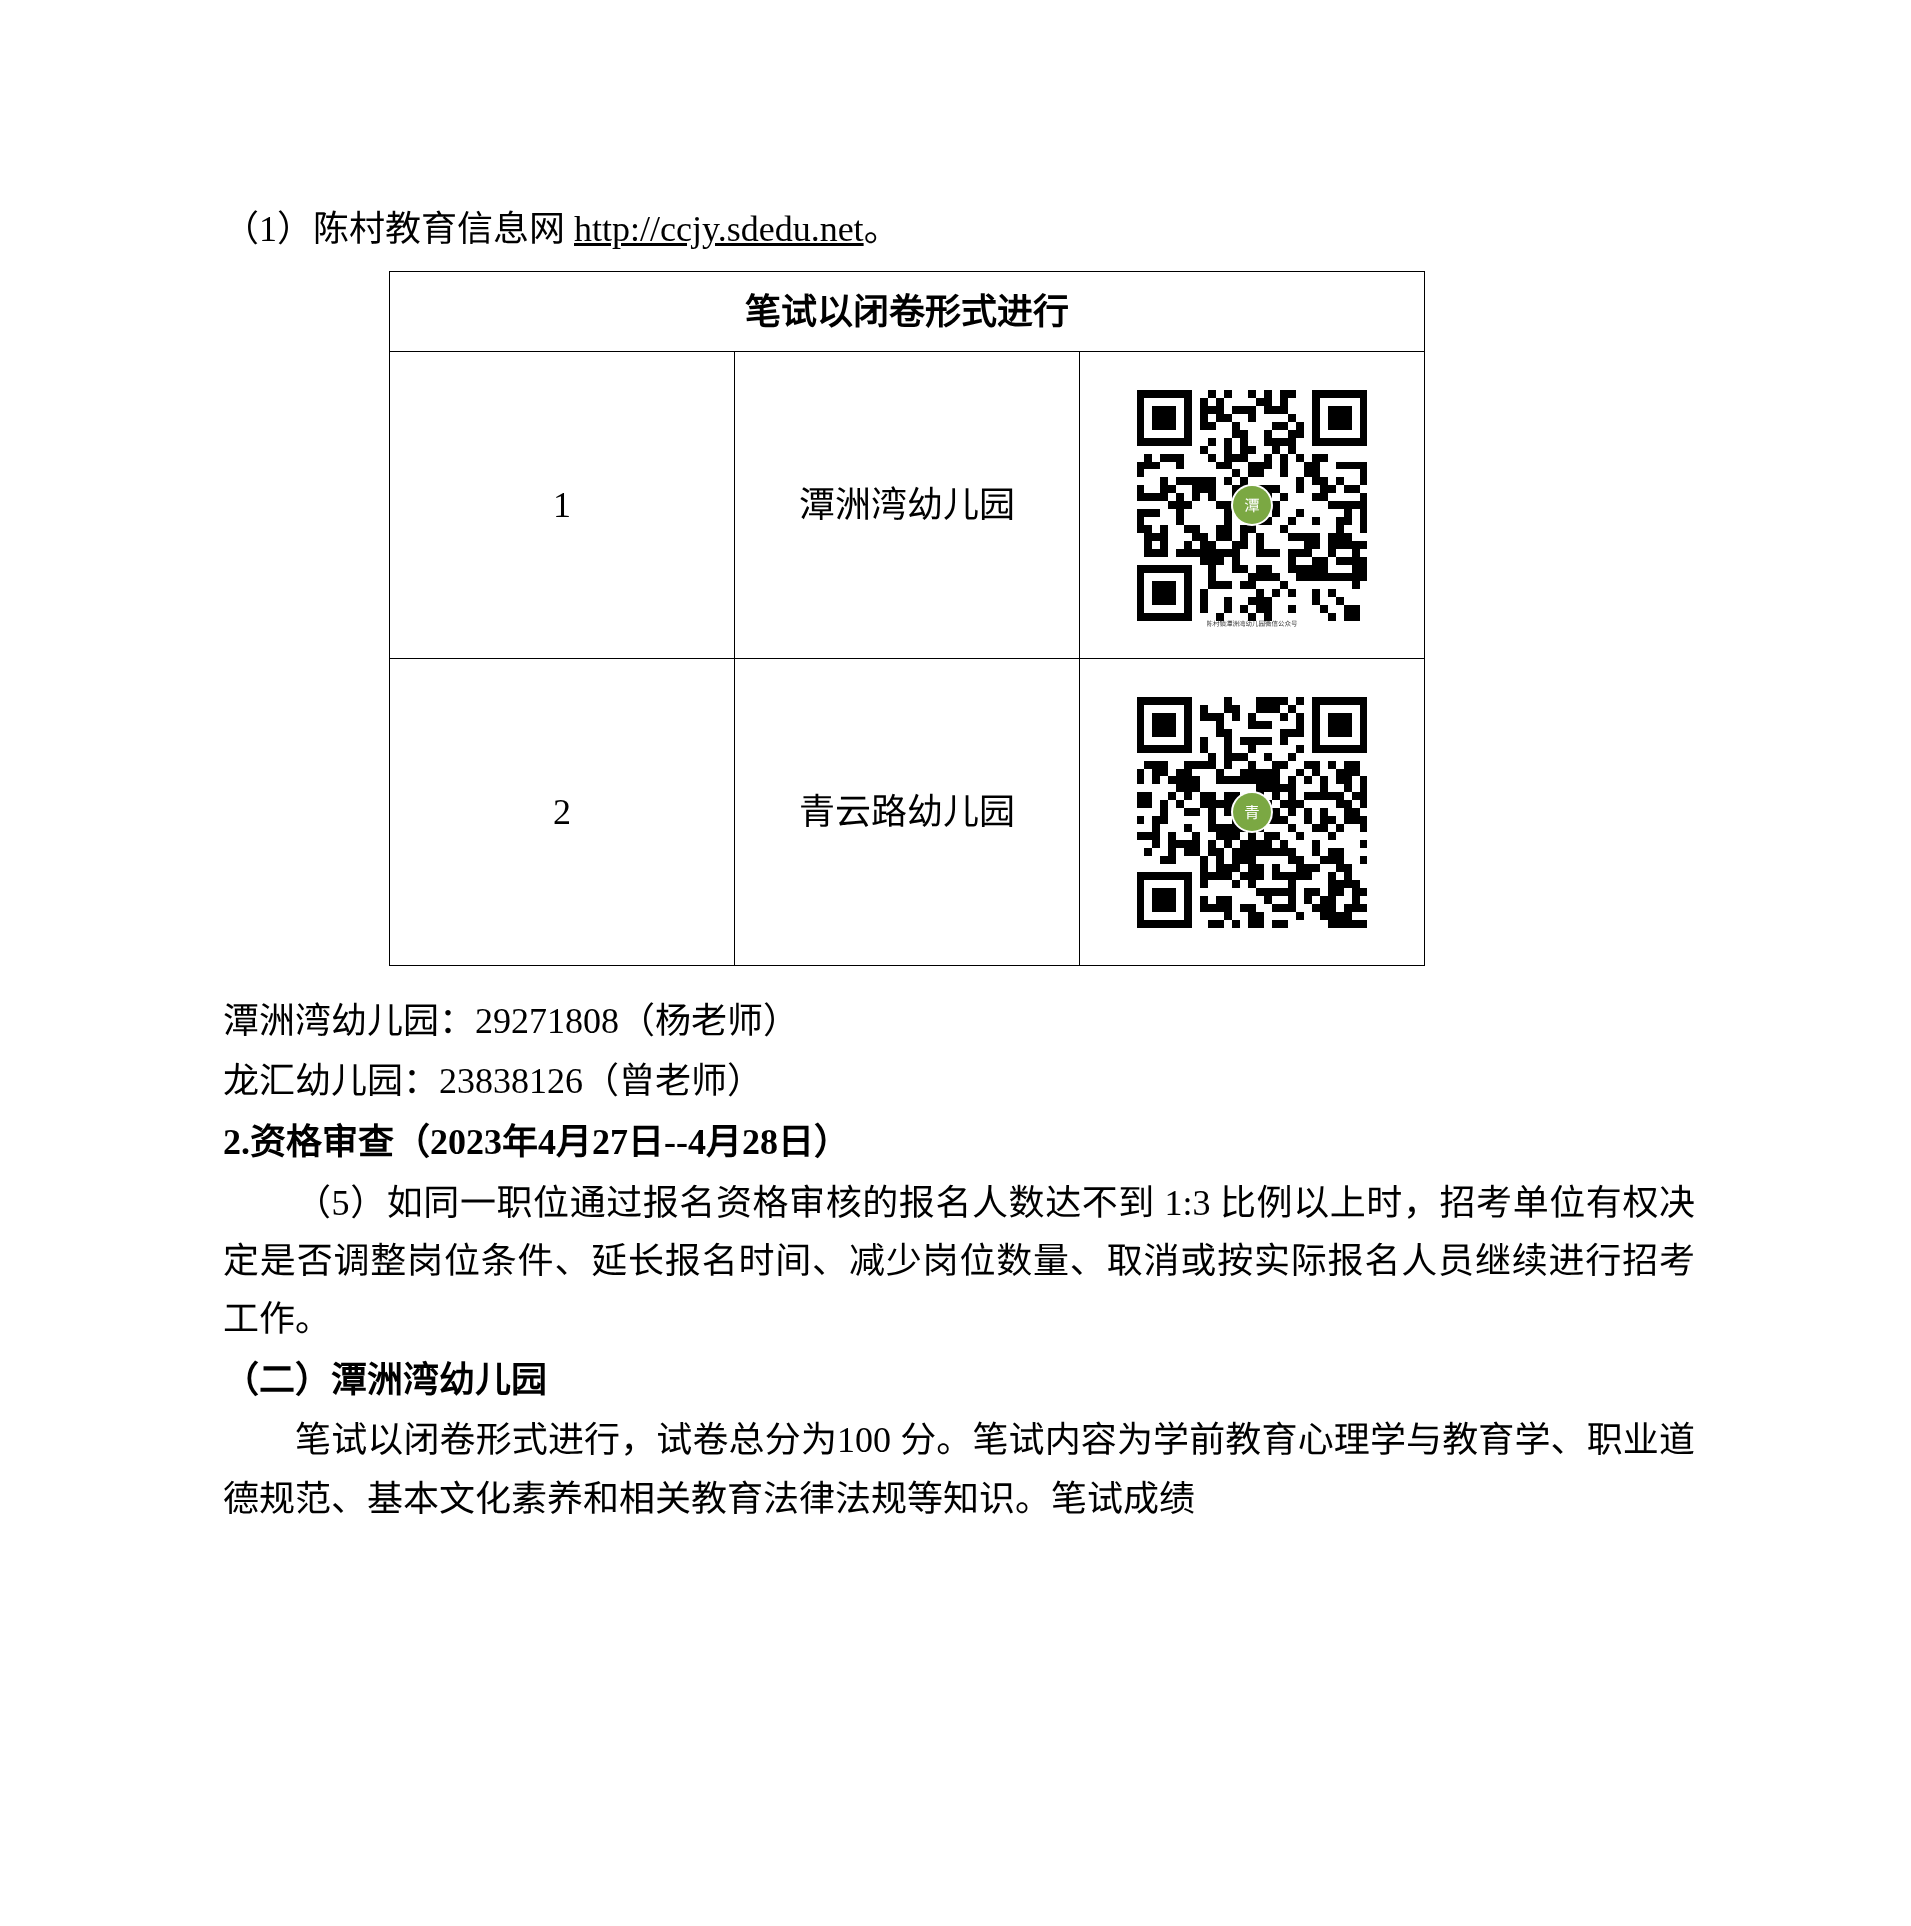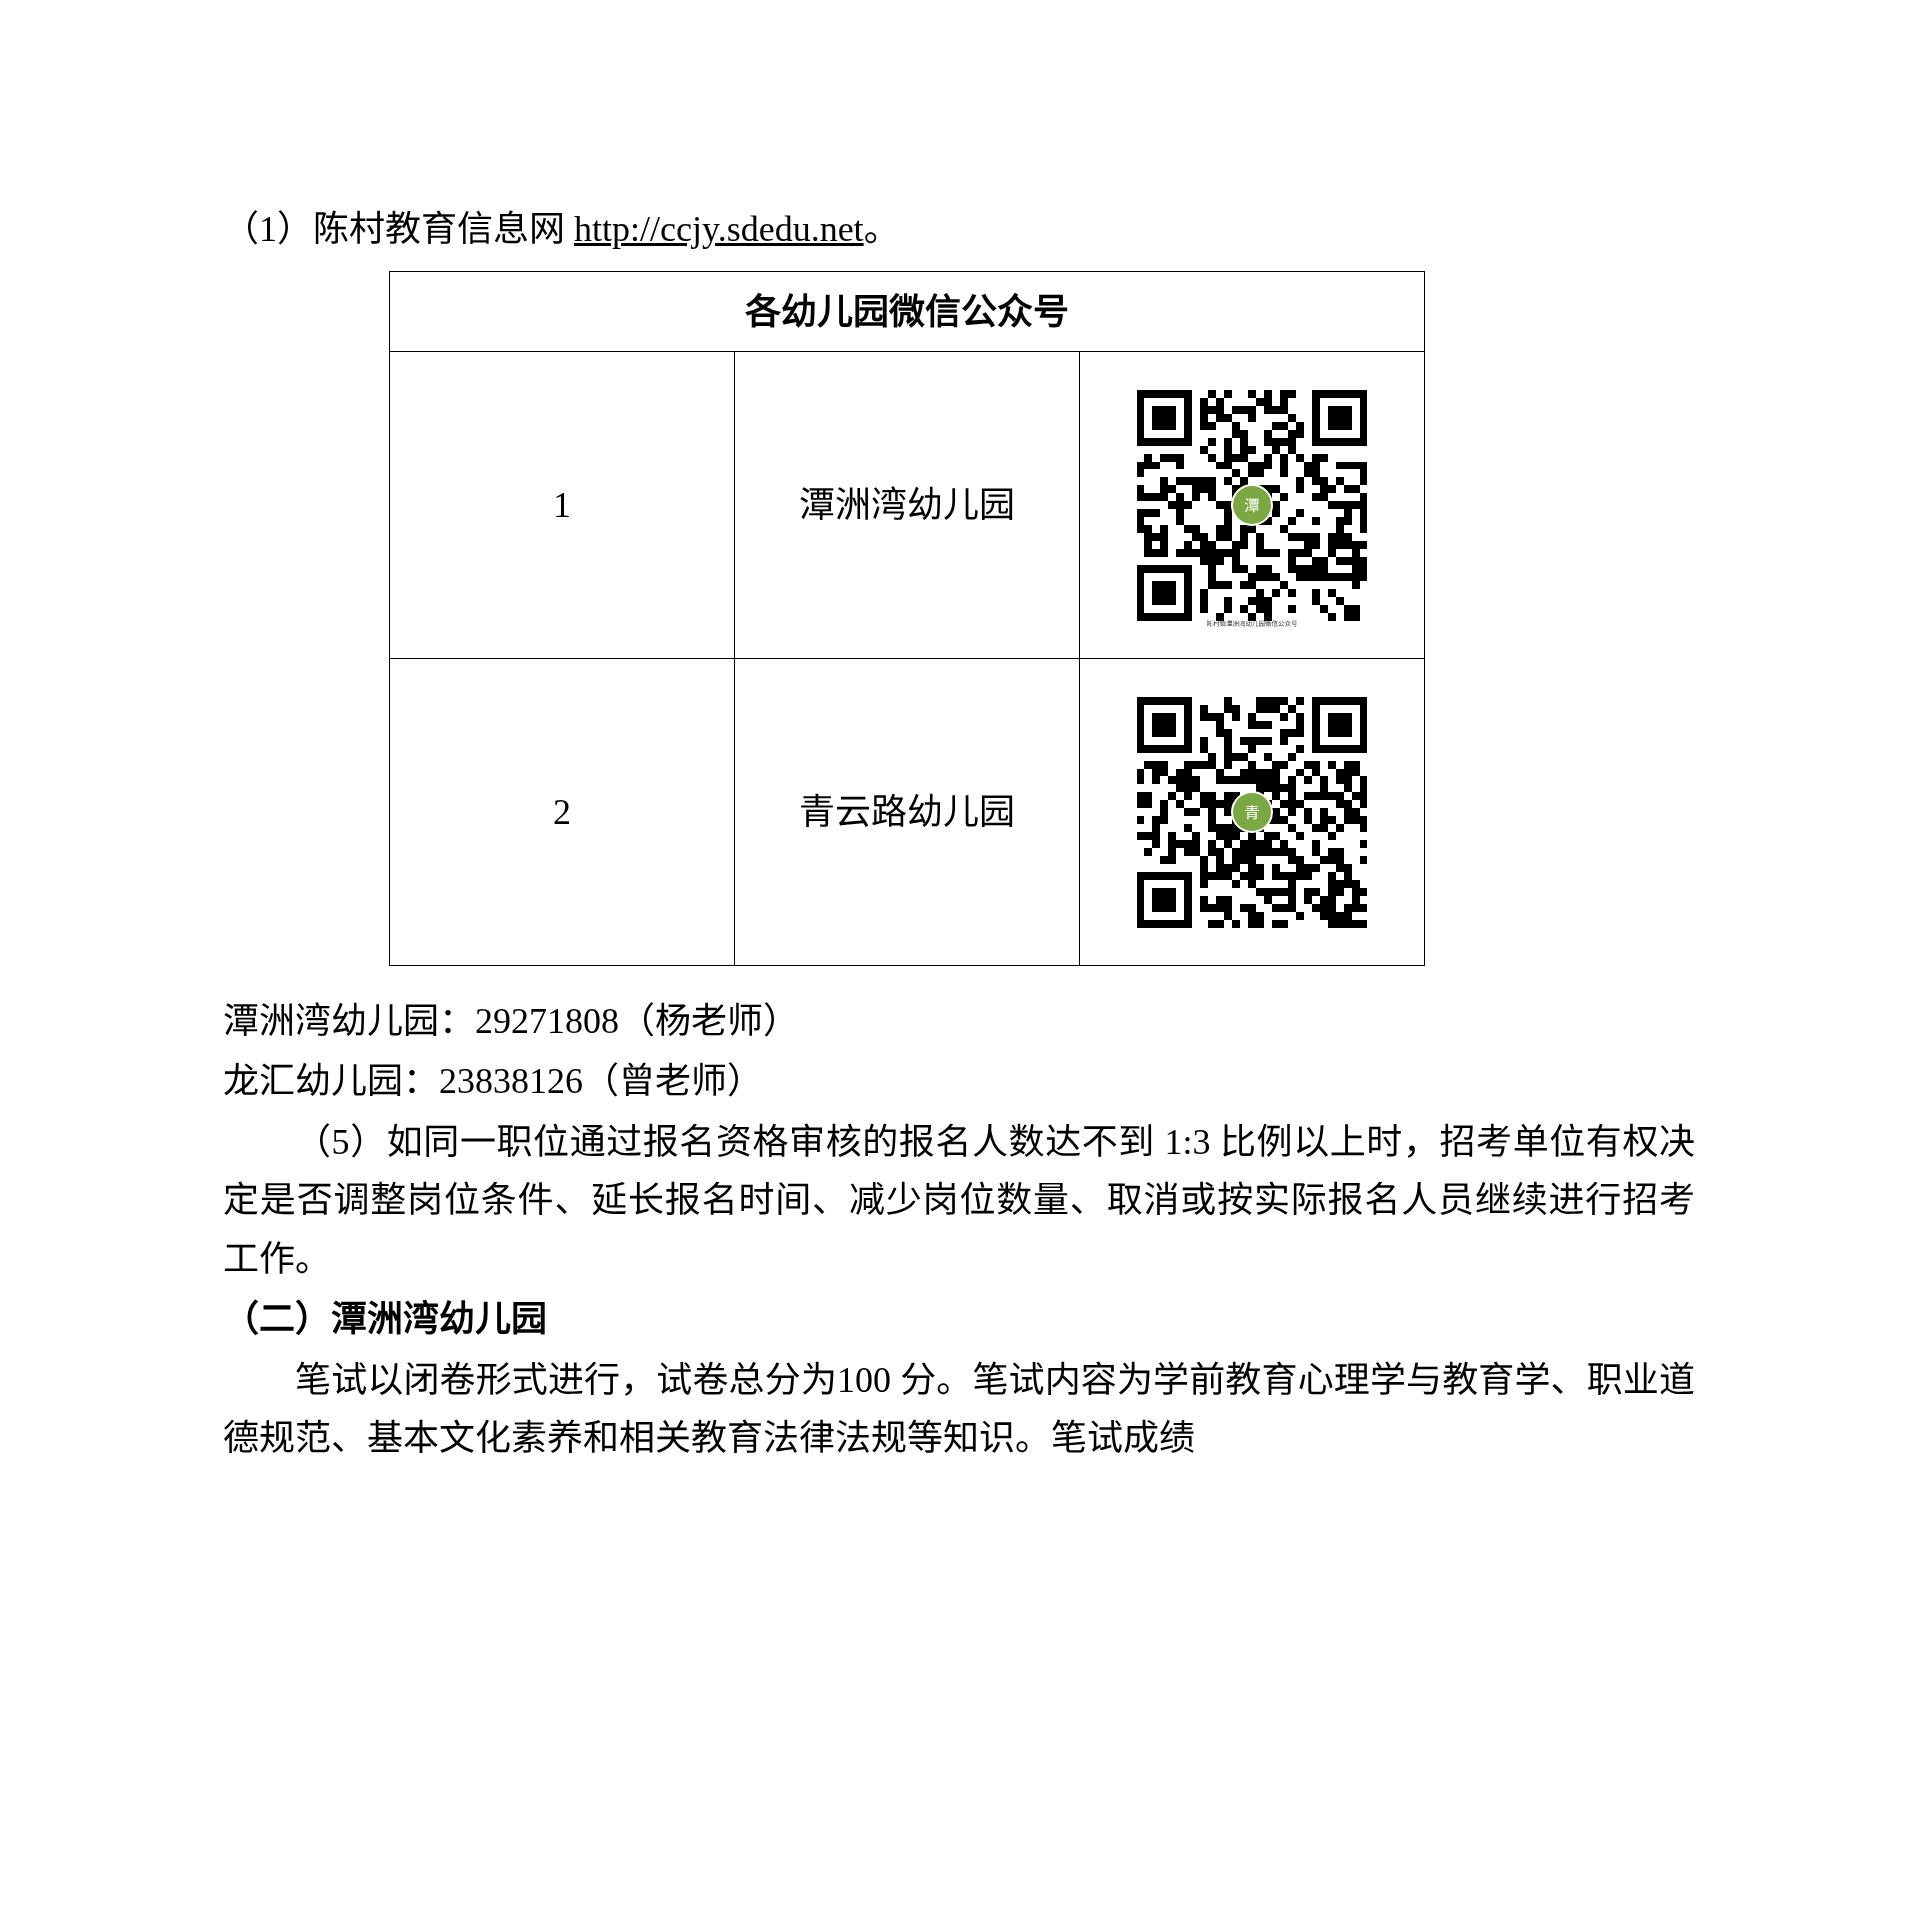--- a/index.html
+++ b/index.html
@@ -137,21 +137,21 @@
 
     <p class="indent2">
       <span>（1）陈村教育信息网 </span><span class="link">http://ccjy.sdedu.net</span><span>。</span>
     </p>
 
 
     <div class="qr-table-wrap">
       <table class="qr-table">
         <tbody>
           <tr>
-            <td class="thead" colspan="3">各幼儿园微信公众号</td>
+            <td class="thead" colspan="3">笔试以闭卷形式进行</td>
           </tr>
           <tr>
             <td class="idx">1</td>
             <td class="name">潭洲湾幼儿园</td>
             <td class="qr">
               <div class="qr-box">
                 <div class="qr-grid" id="qr-0">
                     <i></i>
                     <i></i>
                     <i></i>
@@ -1862,20 +1862,21 @@
           </tr>
         </tbody>
       </table>
     </div>
 
     <div class="spacer-md"></div>
 
     <p class="indent2">潭洲湾幼儿园：29271808（杨老师）</p>
     <p class="indent2">龙汇幼儿园：23838126（曾老师）</p>
 
+    <p class="indent2 bold">2.资格审查（2023年4月27日--4月28日）</p>
 
 
     <p class="para">（5）如同一职位通过报名资格审核的报名人数达不到 1:3 比例以上时，招考单位有权决定是否调整岗位条件、延长报名时间、减少岗位数量、取消或按实际报名人员继续进行招考工作。</p>
 
     <p class="indent2 bold">（二）潭洲湾幼儿园</p>
 
 
     <p class="para">笔试以闭卷形式进行，试卷总分为100 分。笔试内容为学前教育心理学与教育学、职业道德规范、基本文化素养和相关教育法律法规等知识。笔试成绩</p>
 
   </div>

